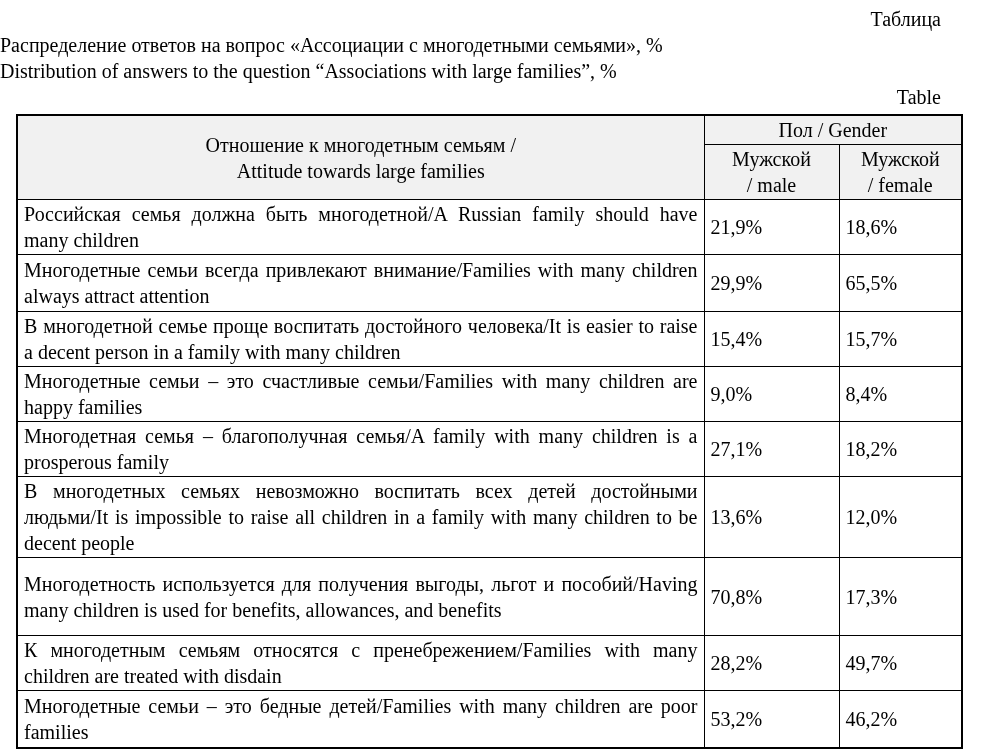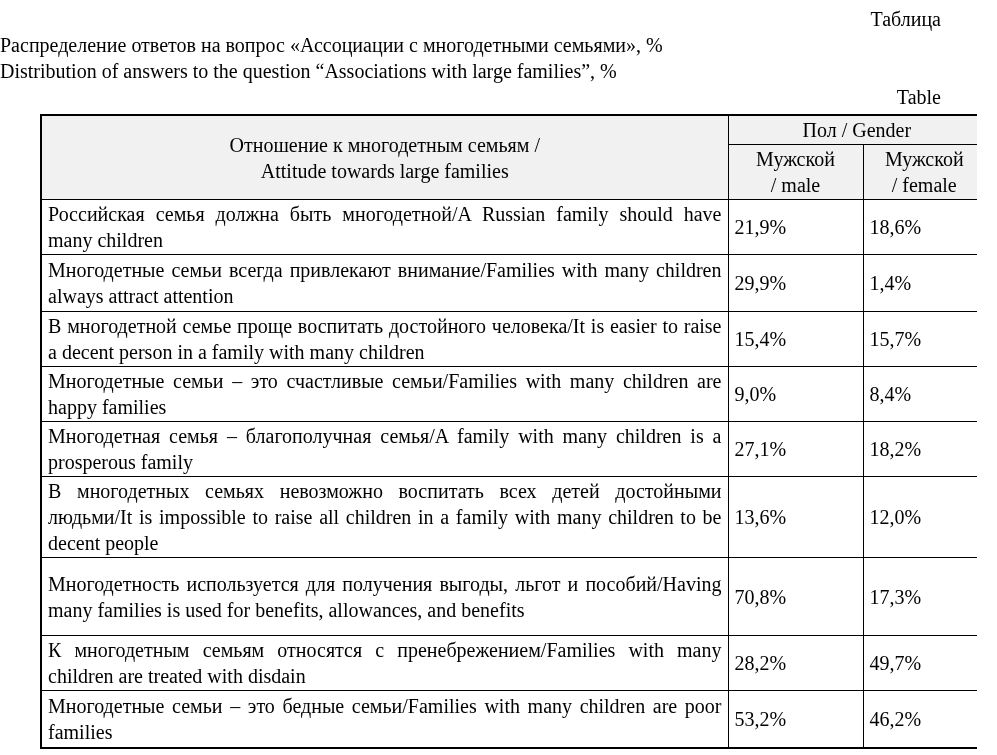--- a/index.html
+++ b/index.html
@@ -17,21 +17,21 @@
     font-size: 20px;
     line-height: 26px;
     white-space: nowrap;
   }
   .cap-right { text-align: right; padding-right: 36px; }
   .cap-center { text-align: left; }
   table.assoc {
     border-collapse: collapse;
     table-layout: fixed;
     width: 945px;
-    margin-left: 40px;
+    margin-left: 16px;
     margin-top: 4px;
     border: 2px solid #000000;
   }
   .assoc col.c-statement { width: 687px; }
   .assoc col.c-male { width: 135px; }
   .assoc col.c-female { width: 123px; }
   .assoc th, .assoc td {
     border: 1px solid #000000;
     font-size: 20px;
     line-height: 26px;
@@ -98,21 +98,21 @@
     </thead>
     <tbody>
       <tr>
         <td class="statement">Российская семья должна быть многодетной/A Russian family should have many children</td>
         <td class="value">21,9%</td>
         <td class="value">18,6%</td>
       </tr>
       <tr>
         <td class="statement">Многодетные семьи всегда привлекают внимание/Families with many children always attract attention</td>
         <td class="value">29,9%</td>
-        <td class="value">1,4%</td>
+        <td class="value">65,5%</td>
       </tr>
       <tr>
         <td class="statement">В многодетной семье проще воспитать достойного человека/It is easier to raise a decent person in a family with many children</td>
         <td class="value">15,4%</td>
         <td class="value">15,7%</td>
       </tr>
       <tr>
         <td class="statement">Многодетные семьи – это счастливые семьи/Families with many children are happy families</td>
         <td class="value">9,0%</td>
         <td class="value">8,4%</td>
@@ -121,30 +121,30 @@
         <td class="statement">Многодетная семья – благополучная семья/A family with many children is a prosperous family</td>
         <td class="value">27,1%</td>
         <td class="value">18,2%</td>
       </tr>
       <tr>
         <td class="statement">В многодетных семьях невозможно воспитать всех детей достойными людьми/It is impossible to raise all children in a family with many children to be decent people</td>
         <td class="value">13,6%</td>
         <td class="value">12,0%</td>
       </tr>
       <tr>
-        <td class="statement">Многодетность используется для получения выгоды, льгот и пособий/Having many families is used for benefits, allowances, and benefits</td>
+        <td class="statement">Многодетность используется для получения выгоды, льгот и пособий/Having many children is used for benefits, allowances, and benefits</td>
         <td class="value">70,8%</td>
         <td class="value">17,3%</td>
       </tr>
       <tr>
         <td class="statement">К многодетным семьям относятся с пренебрежением/Families with many children are treated with disdain</td>
         <td class="value">28,2%</td>
         <td class="value">49,7%</td>
       </tr>
       <tr>
-        <td class="statement">Многодетные семьи – это бедные семьи/Families with many children are poor families</td>
+        <td class="statement">Многодетные семьи – это бедные детей/Families with many children are poor families</td>
         <td class="value">53,2%</td>
         <td class="value">46,2%</td>
       </tr>
     </tbody>
   </table>
 
 </div>
 
 </body></html>

